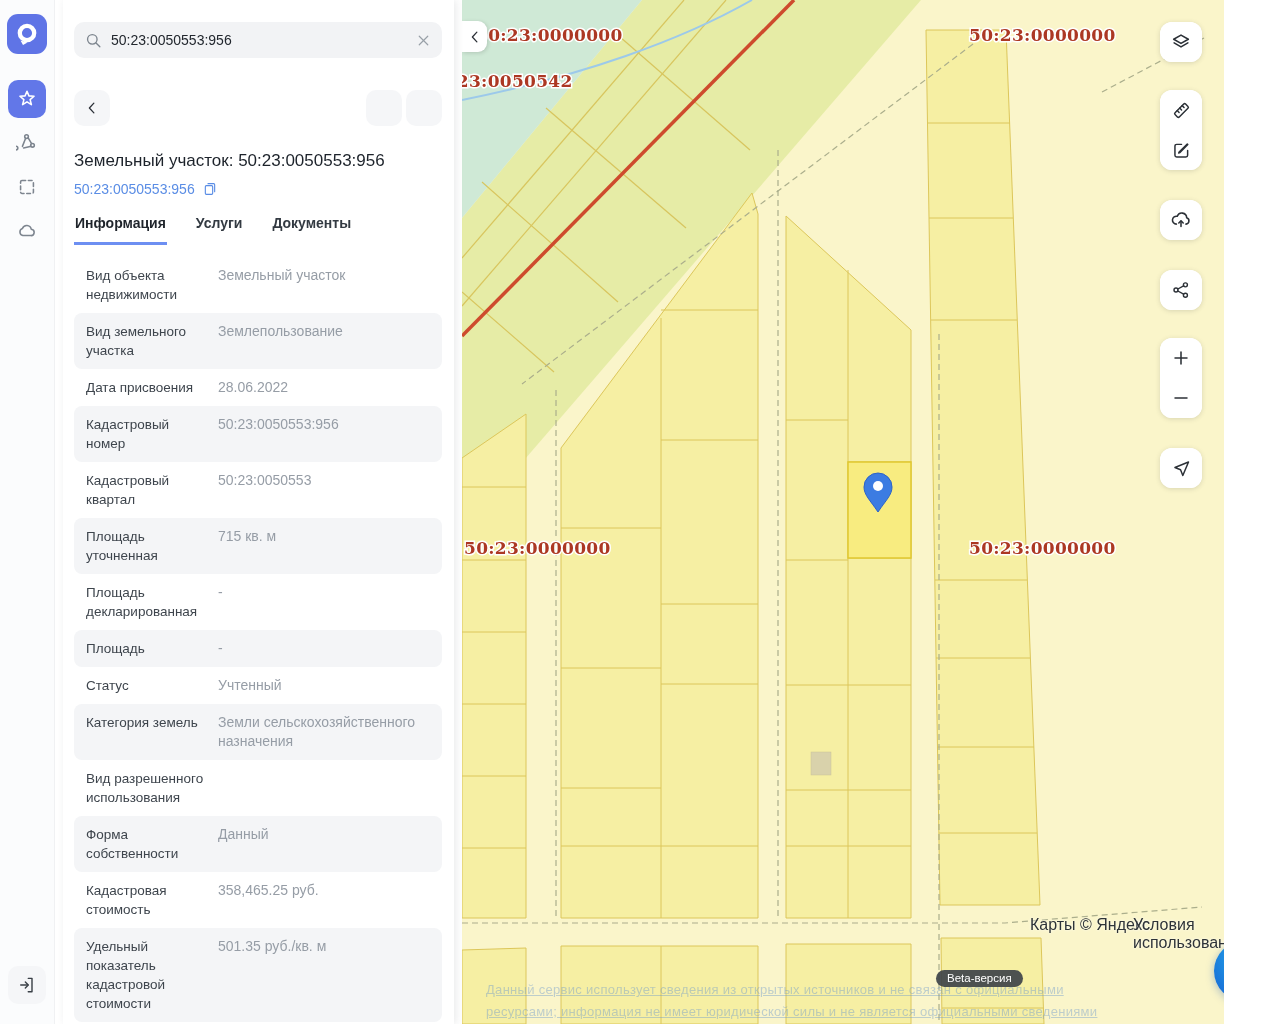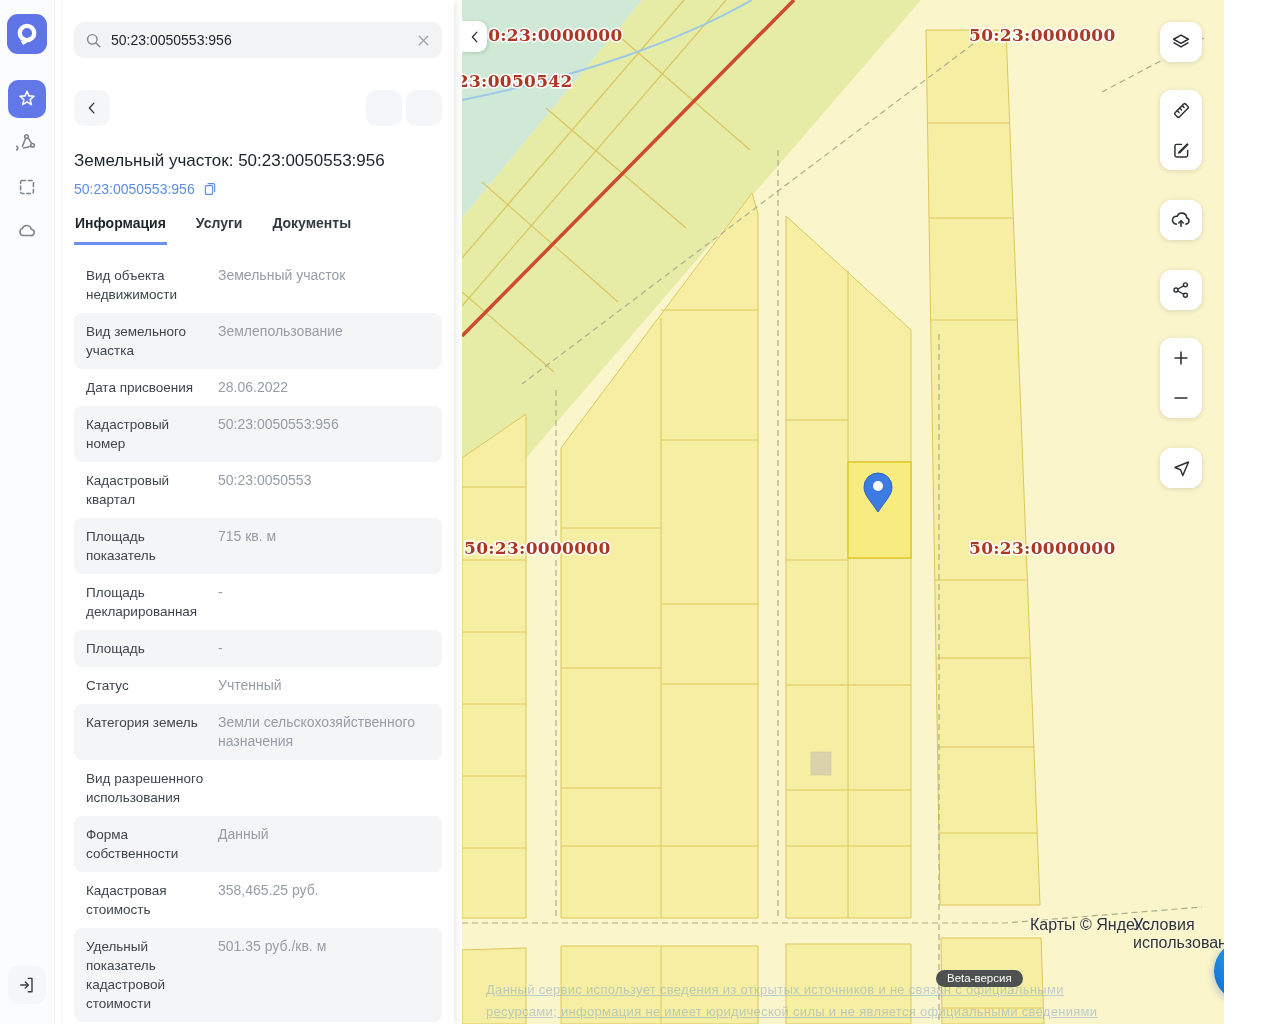--- a/index.html
+++ b/index.html
@@ -206,21 +206,21 @@
         </div>
         <div class="row alt">
           <div class="lbl">Кадастровый номер</div>
           <div class="val">50:23:0050553:956</div>
         </div>
         <div class="row">
           <div class="lbl">Кадастровый квартал</div>
           <div class="val">50:23:0050553</div>
         </div>
         <div class="row alt">
-          <div class="lbl">Площадь показатель</div>
+          <div class="lbl">Площадь уточненная</div>
           <div class="val">715 кв. м</div>
         </div>
         <div class="row">
           <div class="lbl">Площадь декларированная</div>
           <div class="val">-</div>
         </div>
         <div class="row alt">
           <div class="lbl">Площадь</div>
           <div class="val">-</div>
         </div>

